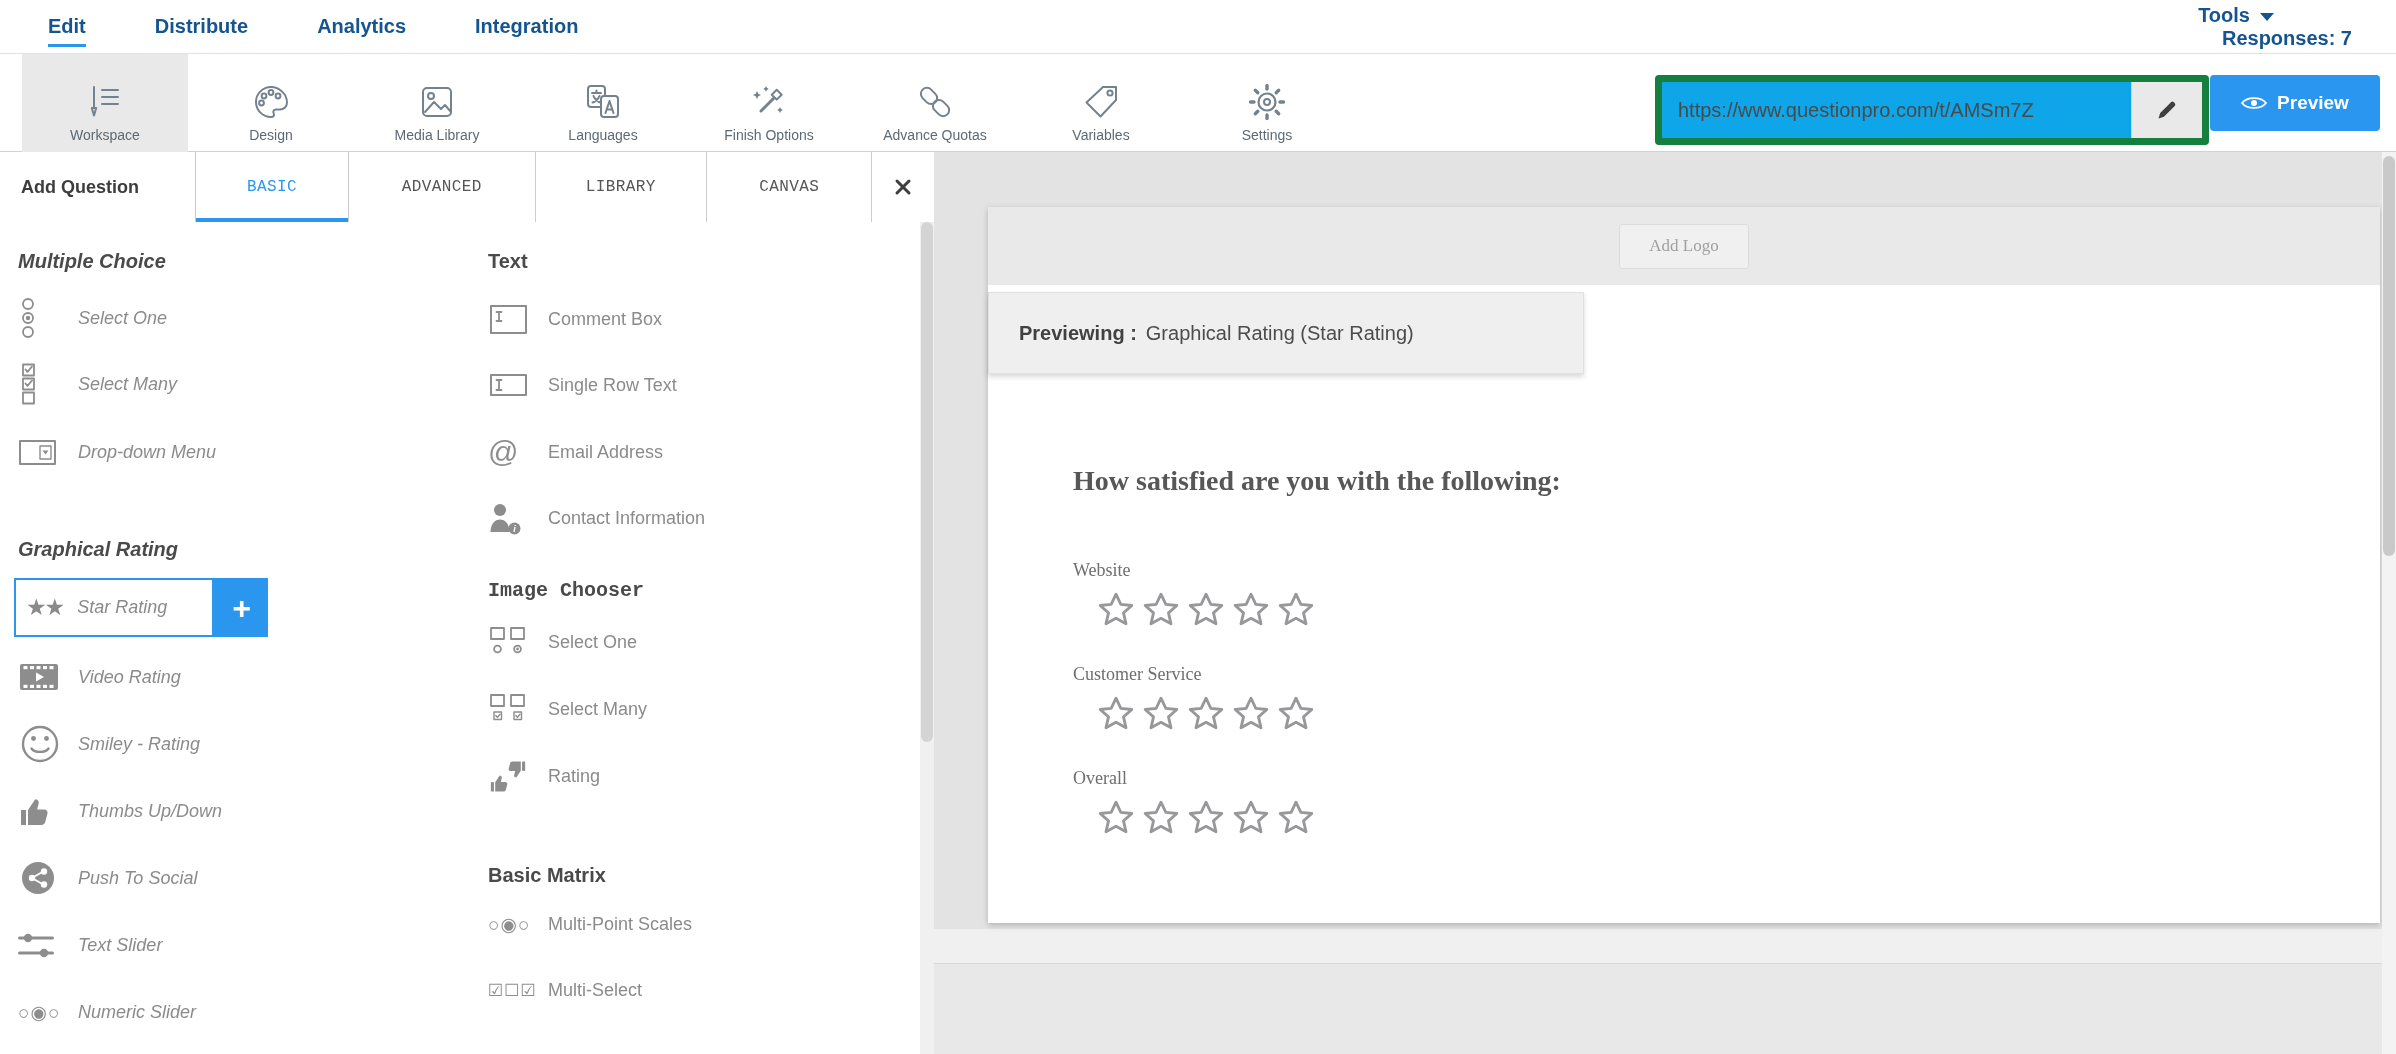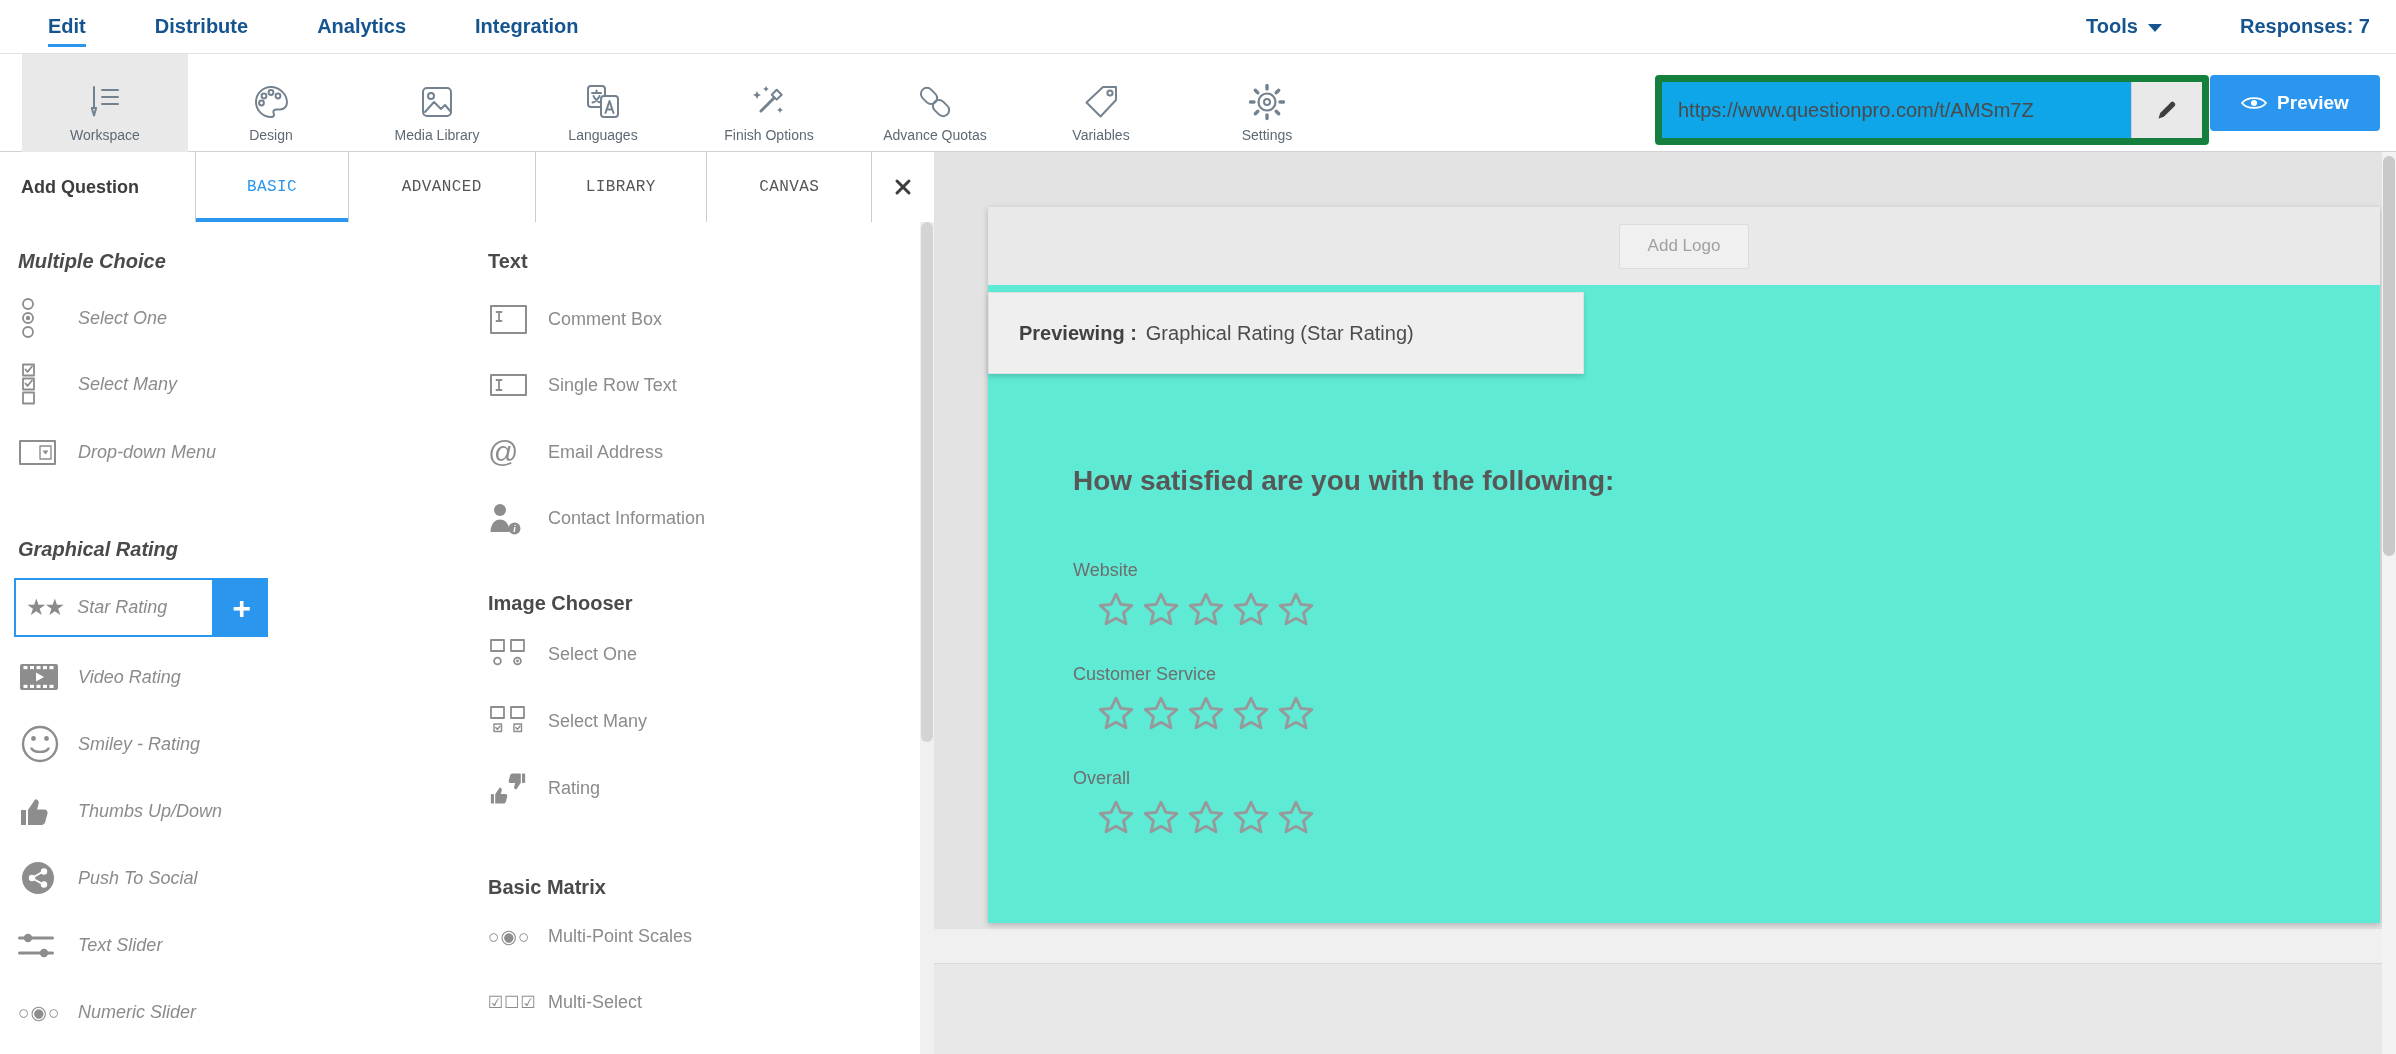--- a/index.html
+++ b/index.html
@@ -4,21 +4,21 @@
 <style>
   html,body{margin:0;padding:0;}
   body{font-family:"Liberation Sans","DejaVu Sans",sans-serif;background:#e3e3e3;}
   .app{position:relative;width:2396px;height:1054px;overflow:hidden;background:#e3e3e3;}
 
   
   .navbar{position:absolute;left:0;top:0;width:2396px;height:53px;background:#fff;border-bottom:1px solid #e2e2e2;display:flex;align-items:center;}
   .nav-links{display:flex;align-items:center;margin-left:48px;}
   .nav-link{font-size:20px;font-weight:700;color:#15548f;margin-right:69px;text-decoration:none;position:relative;cursor:pointer;}
   .nav-link.active::after{content:"";position:absolute;left:0;right:0;bottom:-9px;height:3px;background:#2a96ee;}
-  .nav-right{margin-left:auto;display:flex;align-items:flex-end;margin-right:26px;}
+  .nav-right{margin-left:auto;display:flex;align-items:flex-end;margin-right:44px;flex-direction:column;}
   .tools-menu{display:flex;align-items:center;font-size:20px;font-weight:700;color:#15548f;cursor:pointer;margin-right:78px;}
   .caret{width:0;height:0;border-left:7px solid transparent;border-right:7px solid transparent;border-top:8px solid #15548f;margin-left:10px;margin-top:3px;}
   .responses{font-size:20px;font-weight:700;color:#15548f;cursor:pointer;}
 
   
   .toolbar{position:absolute;left:0;top:54px;width:2396px;height:97px;background:#fff;border-bottom:1px solid #d2d2d2;display:flex;}
   .tool{width:166px;height:117px;display:flex;flex-direction:column;align-items:center;justify-content:center;cursor:pointer;}
   .tool:first-child{margin-left:22px;}
   .tool.active{background:#e9e9e9;}
   .tool-label{font-size:14px;color:#5d6974;margin-top:5px;}
@@ -54,29 +54,29 @@
   .fisheye{font-size:19px;letter-spacing:1px;color:#8d8d8d;}
   .mselect{font-size:17px;letter-spacing:1px;color:#8d8d8d;}
   .atsign{font-size:30px;color:#8d8d8d;font-weight:400;}
   
   .sel-row{display:flex;height:59px;margin-left:-4px;align-items:stretch;cursor:pointer;}
   .sel-box{width:200px;border:2px solid #2a96ee;background:#fff;display:flex;align-items:center;box-sizing:border-box;padding-left:10px;}
   .sel-box .plabel{color:#8a8a8a;}
   .sel-plus{width:54px;background:#2a96ee;color:#fff;display:flex;align-items:center;justify-content:center;font-size:32px;font-weight:700;line-height:1;cursor:pointer;}
   .mt18{margin-top:18px;}.mt22{margin-top:22px;}.mt23{margin-top:23px;}
   .mt24{margin-top:24px;}.mt25{margin-top:25px;}.mt16{margin-top:16px;}
-  .mt64{margin-top:64px;}.mt66{margin-top:66px;}.mt70{margin-top:52px;}
+  .mt64{margin-top:64px;}.mt66{margin-top:66px;}.mt70{margin-top:40px;font-family:Liberation Mono, monospace;}
   .panel-scrollbar{position:absolute;left:920px;top:0;width:14px;height:832px;background:#f0f0f0;}
   .panel-thumb{position:absolute;left:1px;top:0;width:12px;height:520px;background:#d4d4d4;border-radius:6px;}
 
   
   .pane{position:absolute;left:934px;top:152px;width:1462px;height:902px;background:#e3e3e3;}
   .light-strip{position:absolute;left:0;top:777px;width:1462px;height:34px;background:#f0f0f0;}
   .next-section{position:absolute;left:0;top:811px;width:1462px;height:91px;background:#e8e8e8;border-top:1px solid #d8d8d8;}
-  .card{position:absolute;left:54px;top:55px;width:1392px;height:716px;background:#5eead4;box-shadow:0 2px 6px rgba(0,0,0,.22);}
+  .card{position:absolute;left:54px;top:55px;width:1392px;height:716px;background:#ffffff;box-shadow:0 2px 6px rgba(0,0,0,.22);font-family:Liberation Serif, serif;}
   .logo-band{height:78px;background:#e9e9e9;display:flex;align-items:center;justify-content:center;}
   .add-logo-btn{width:130px;height:45px;background:#f0f0f0;border:1px solid #dcdcdc;border-radius:3px;display:flex;align-items:center;justify-content:center;font-size:17px;color:#a0a0a0;cursor:pointer;box-sizing:border-box;}
   .previewing-box{position:absolute;left:54px;top:140px;width:596px;height:82px;background:#efefef;border:1px solid #e0e0e0;box-sizing:border-box;box-shadow:0 3px 5px rgba(0,0,0,.15);display:flex;align-items:center;padding-left:30px;z-index:3;}
   .previewing-bold{font-size:20px;font-weight:700;color:#414141;}
   .previewing-val{font-size:20px;color:#4c4c4c;margin-left:9px;}
   .q-title{position:absolute;left:85px;top:258px;font-size:28px;font-weight:700;color:#575757;}
   .rating-rows{position:absolute;left:85px;top:352px;}
   .rating-row{margin-bottom:33px;}
   .row-label{font-size:18px;color:#6e6e6e;height:22px;line-height:22px;}
   .stars{display:flex;margin-left:22px;margin-top:9px;}

